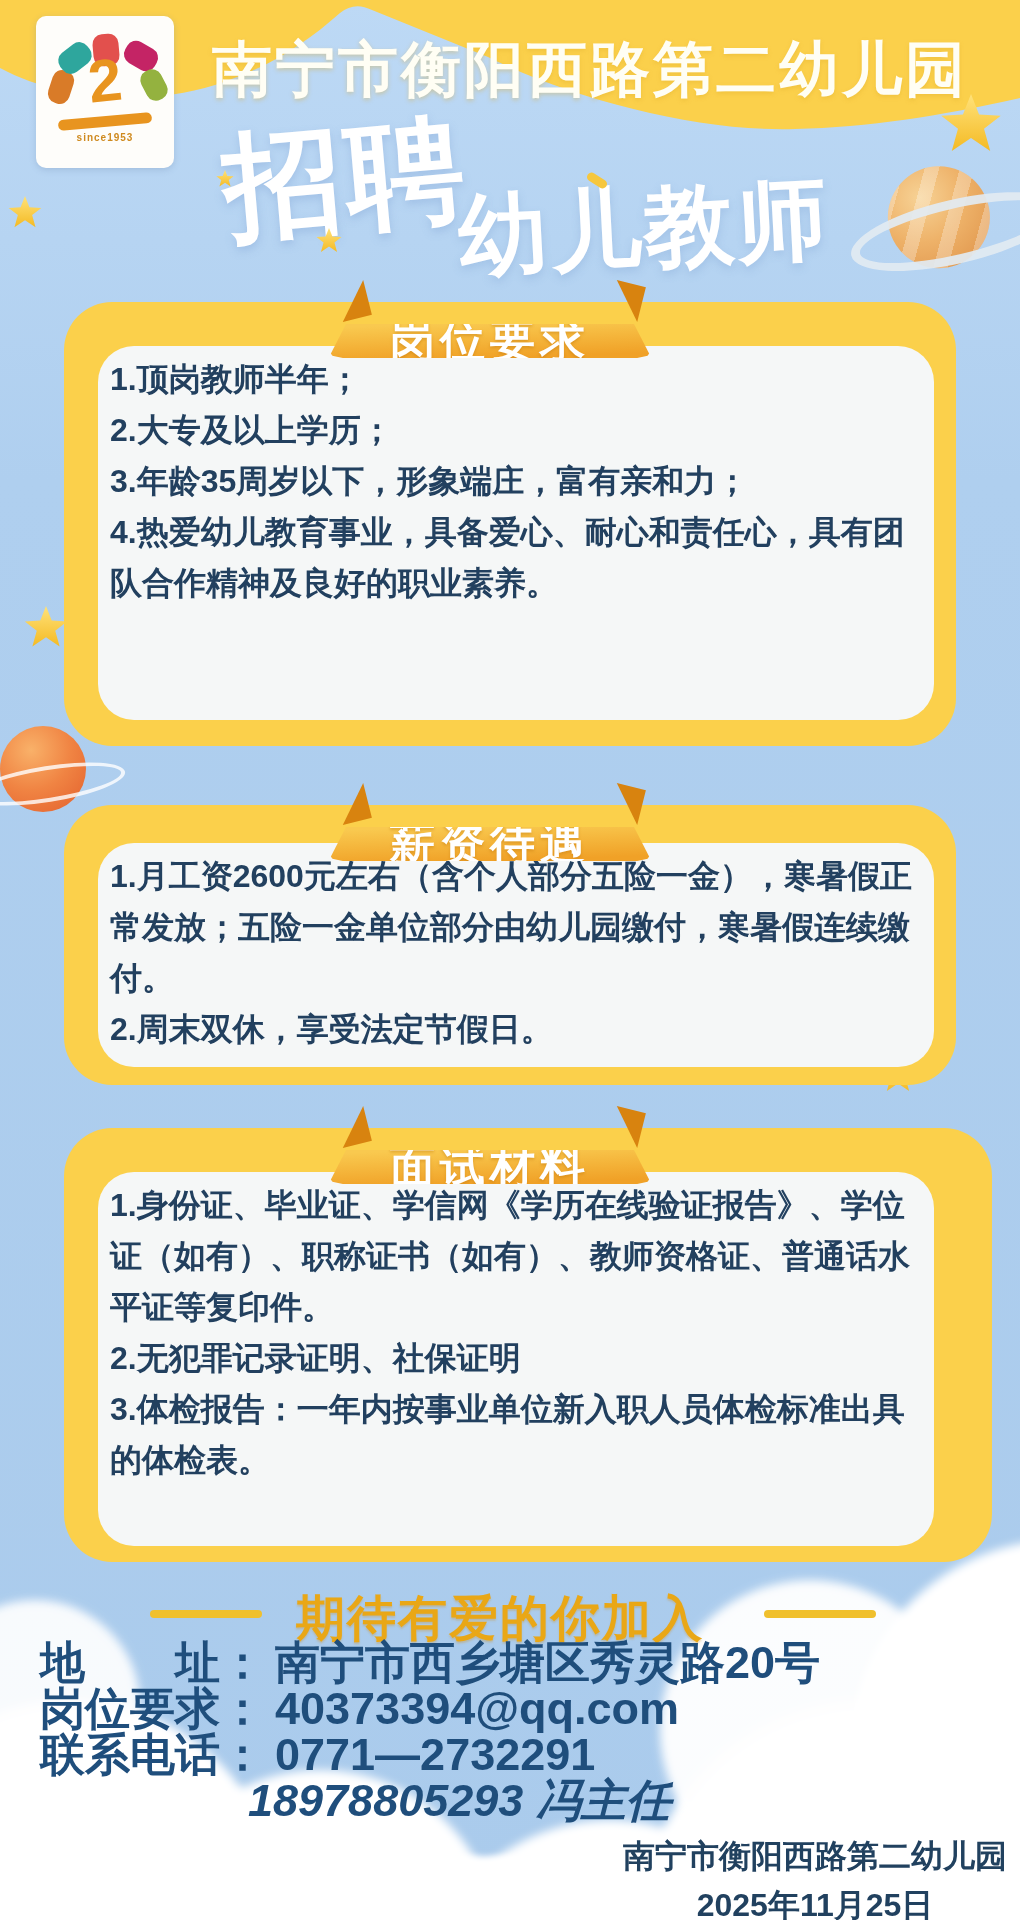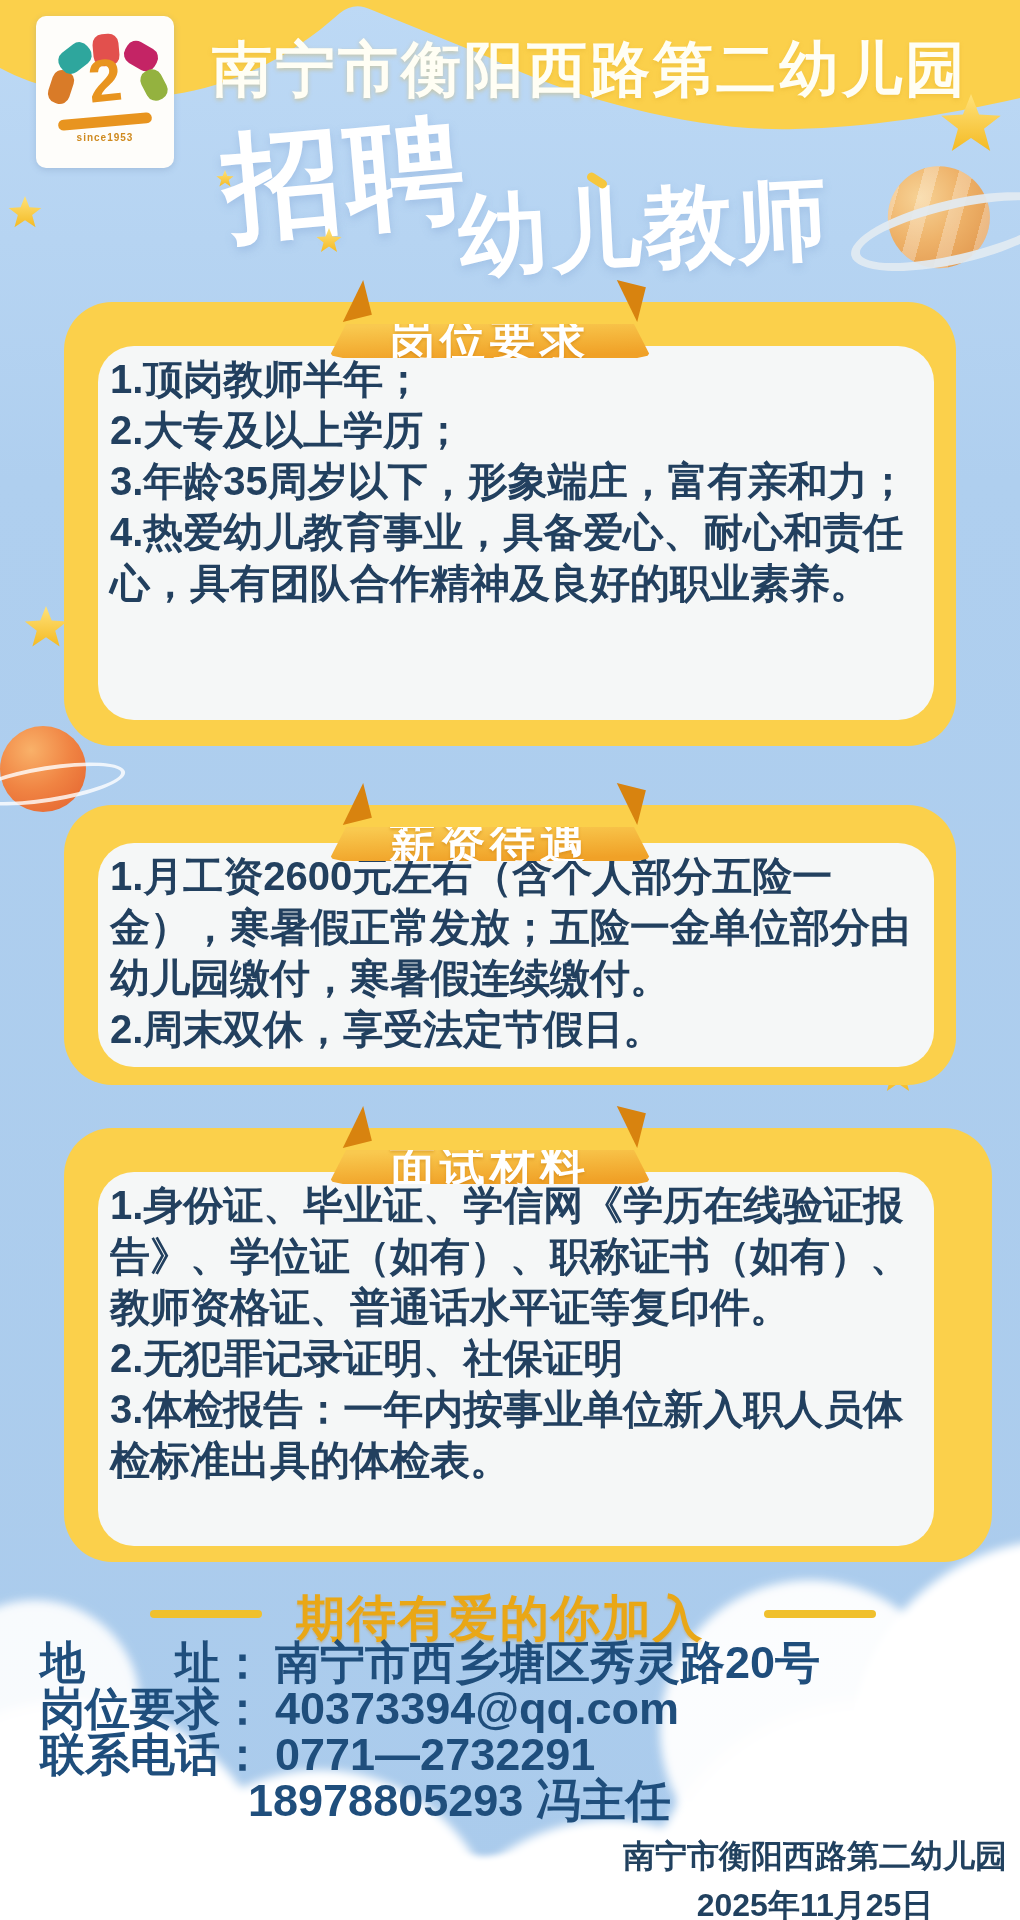--- a/index.html
+++ b/index.html
@@ -41,41 +41,41 @@
   .oplanet{position:absolute;left:-4px;top:724px;width:96px;height:96px;}
   .oplanet .ball{position:absolute;left:4px;top:2px;width:86px;height:86px;border-radius:50%;
     background:radial-gradient(circle at 36% 28%,#f9b169 0%,#f08443 48%,#e35f2c 100%);}
   .oplanet .ring{position:absolute;left:-26px;top:42px;width:148px;height:28px;border-radius:50%;
     border:4px solid rgba(255,255,255,.8);transform:rotate(-9deg);}
   .cloud{position:absolute;background:#ffffff;border-radius:50%;filter:blur(5px);}
   
   .section-box{position:absolute;left:64px;width:892px;background:#fbd04b;border-radius:48px;z-index:2;}
   .inner{position:absolute;left:34px;width:836px;background:#f5f7f7;border-radius:36px;
     box-sizing:border-box;padding:8px 12px;}
-  .inner p{margin:0;font-size:40px;line-height:51px;font-weight:700;color:#22405f;}
+  .inner p{margin:0;font-size:32px;line-height:51px;font-weight:700;color:#22405f;}
   .ribbon{position:absolute;left:330px;width:320px;height:66px;z-index:3;}
   .ribbon .fold{position:absolute;top:-9px;width:0;height:0;border-style:solid;}
   .ribbon .fold.l{left:8px;border-width:0 0 36px 30px;
     border-color:transparent transparent #d8830f transparent;transform:rotate(-14deg);}
   .ribbon .fold.r{right:8px;border-width:0 30px 36px 0;
     border-color:transparent #d8830f transparent transparent;transform:rotate(14deg);}
   .ribbon .rbody{position:absolute;inset:0;display:flex;align-items:center;justify-content:center;
     background:linear-gradient(178deg,#f9c94f 8%,#f0a127 88%);border-radius:8px;
     clip-path:polygon(5% 0,95% 0,100% 92%,96% 100%,4% 100%,0 92%);
     font-size:45px;font-weight:800;color:#ffffff;letter-spacing:5px;
     text-shadow:0 2px 3px rgba(190,115,10,.4);margin-top:32px;}
   
   .slogan{position:absolute;left:295px;top:1586px;width:410px;text-align:center;z-index:4;
     font-size:49px;font-weight:900;color:#e9a716;letter-spacing:2px;
     text-shadow:0 2px 2px rgba(210,140,20,.3);white-space:nowrap;}
   .dash{position:absolute;top:1610px;width:112px;height:8px;background:#f0c02d;border-radius:4px;z-index:4;}
   .contact{position:absolute;left:40px;top:1640px;z-index:4;}
   .contact .row{display:flex;font-size:45px;line-height:46px;font-weight:700;color:#1f4e7c;white-space:pre;}
   .contact .row .val{margin-left:10px;}
-  .contact .row.indent{padding-left:198px;}
+  .contact .row.indent{padding-left:198px;font-style:italic;}
   .footer{position:absolute;left:620px;top:1832px;width:390px;text-align:center;z-index:4;
     font-size:32px;line-height:49px;font-weight:700;color:#21415f;white-space:nowrap;}
 </style>
 </head>
 <body>
 
 <div id="page">
 
   <div class="cloud" style="left:-140px;top:1700px;width:420px;height:420px;"></div>
   <div class="cloud" style="left:-70px;top:1600px;width:210px;height:210px;opacity:.92;"></div>

